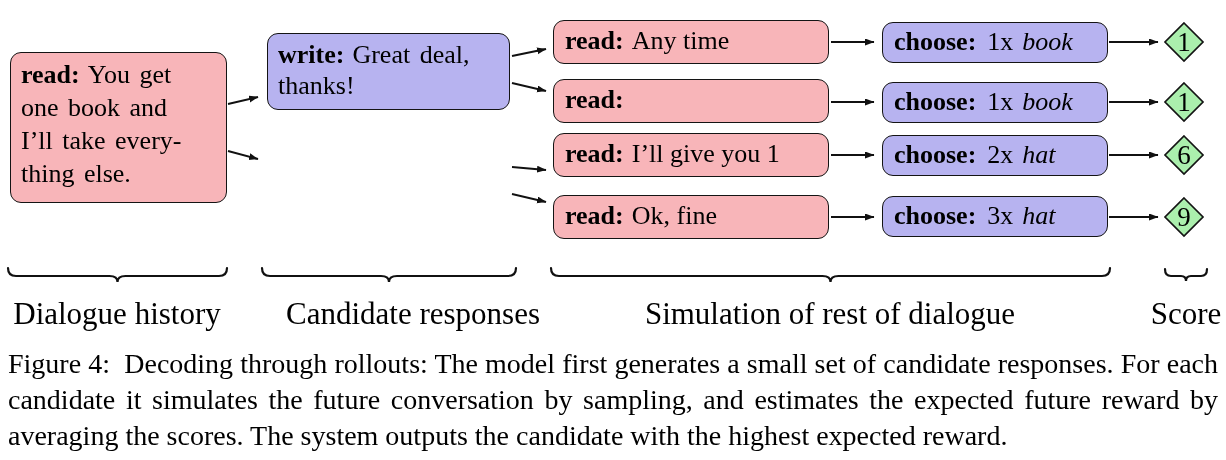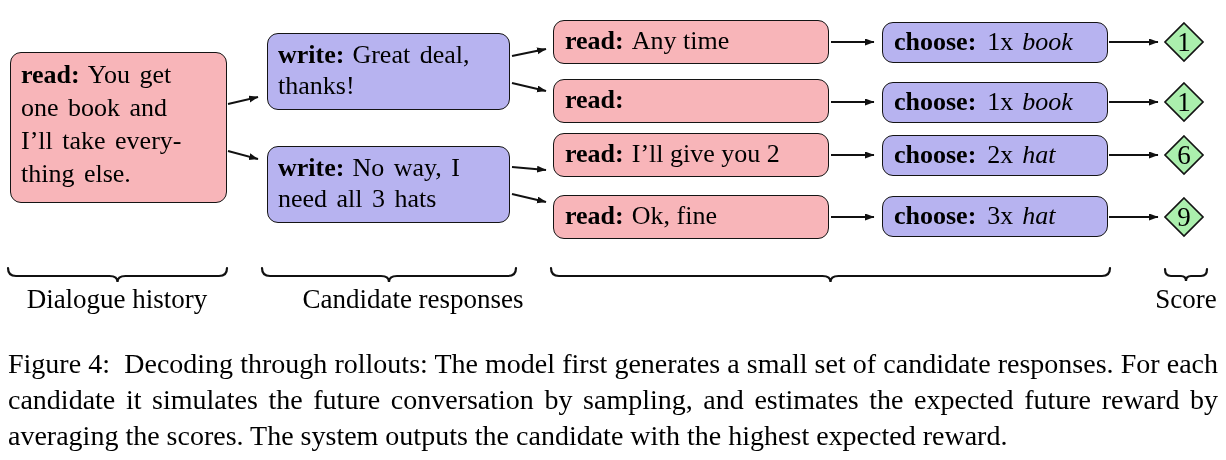--- a/index.html
+++ b/index.html
@@ -10,21 +10,21 @@
        border-radius:11px;font-size:26px;color:#000;}
   .read-fill{background:var(--read-fill,#f8b5b9);}
   .write-fill{background:var(--write-fill,#b7b3f0);}
   .multi{padding:5px 8px 0 10px;line-height:33px;word-spacing:3px;}
   .row{display:flex;align-items:center;padding:0 6px 2px 11px;white-space:nowrap;}
   .kw{font-weight:bold;margin-right:8px;}
   .kw2{font-weight:bold;margin-right:11px;}
   .cnt{margin-right:9px;}
   .itm{font-style:italic;}
   .txt{white-space:pre-line;}
-  .collabel{position:absolute;top:284px;transform:translateX(-50%);font-size:27px;white-space:nowrap;}
+  .collabel{position:absolute;top:296px;transform:translateX(-50%);font-size:31px;white-space:nowrap;}
   .caption{position:absolute;left:8px;top:346px;width:1210px;font-size:28px;line-height:36px;
            text-align:justify;}
   .diamond{fill:var(--score-fill,#abefad);stroke:var(--stroke,#141414);stroke-width:1.7;}
   .arrow{stroke:#111;stroke-width:1.9;fill:none;}
   .brace{stroke:#111;stroke-width:2.2;fill:none;stroke-linecap:round;}
   .score-num{font-family:"Liberation Serif",serif;font-size:27px;fill:#000;text-anchor:middle;}
 </style>
 </head>
 <body>
 
@@ -75,35 +75,31 @@
     <span class="kw">write:</span><span class="txt">Great deal,
 thanks!</span>
   </div>
 
   <div class="box read-fill multi" style="left:10px;top:52px;width:217px;height:151px;">
     <span class="kw">read:</span><span class="txt">You get
 one book and
 I’ll take every-
 thing else.</span>
   </div>
-  <div class="box write-fill multi" style="left:267px;top:146px;width:243px;height:77px;line-height:31px;">
-    <span class="kw">write:</span><span class="txt">No way, I
-need all 3 hats</span>
-  </div>
 
   <div class="box read-fill row" style="left:553px;top:20px;width:276px;height:44px;">
     <span class="kw">read:</span>
     <span>Any time</span>
   </div>
   <div class="box read-fill row" style="left:553px;top:79px;width:276px;height:44px;">
     <span class="kw">read:</span>
   </div>
   <div class="box read-fill row" style="left:553px;top:133px;width:276px;height:44px;">
     <span class="kw">read:</span>
-    <span>I’ll give you 2</span>
+    <span>I’ll give you 1</span>
   </div>
   <div class="box read-fill row" style="left:553px;top:195px;width:276px;height:44px;">
     <span class="kw">read:</span>
     <span>Ok, fine</span>
   </div>
 
   <div class="box write-fill row" style="left:882px;top:22px;width:226px;height:41px;">
     <span class="kw2">choose:</span>
     <span class="cnt">1x</span>
     <span class="itm">book</span>
@@ -119,17 +115,18 @@
     <span class="itm">hat</span>
   </div>
   <div class="box write-fill row" style="left:882px;top:196px;width:226px;height:41px;">
     <span class="kw2">choose:</span>
     <span class="cnt">3x</span>
     <span class="itm">hat</span>
   </div>
 
   <div class="collabel" style="left:117px;">Dialogue history</div>
   <div class="collabel" style="left:389px;margin-left:24px;">Candidate responses</div>
+  <div class="collabel" style="left:830px;">Simulation of rest of dialogue</div>
   <div class="collabel" style="left:1186px;">Score</div>
 
   <div class="caption">Figure 4:&nbsp; Decoding through rollouts: The model first generates a small set of candidate responses. For each candidate it simulates the future conversation by sampling, and estimates the expected future reward by averaging the scores. The system outputs the candidate with the highest expected reward.</div>
 
 </div>
 
 </body></html>

